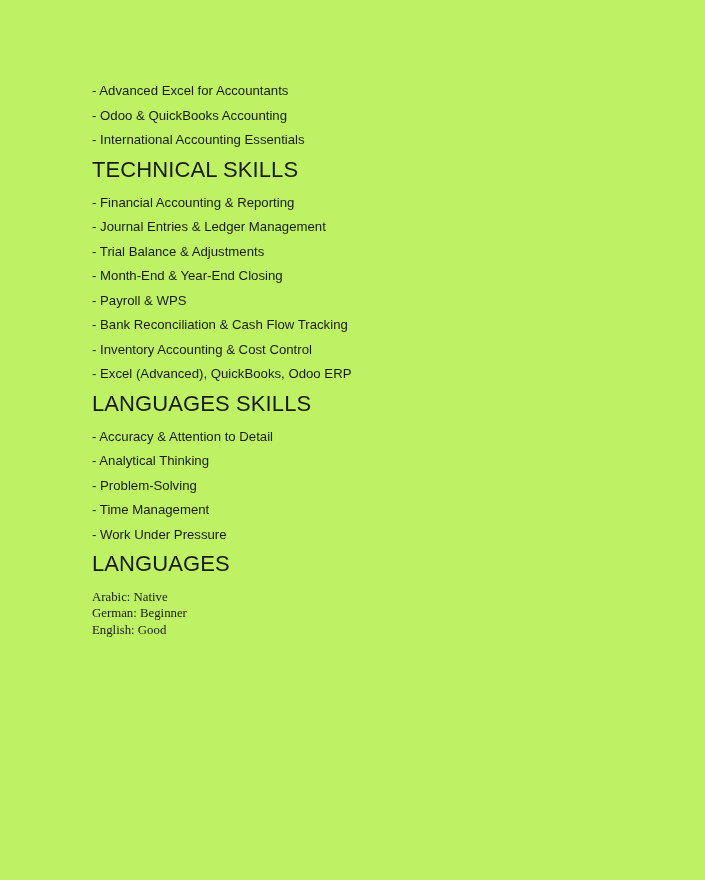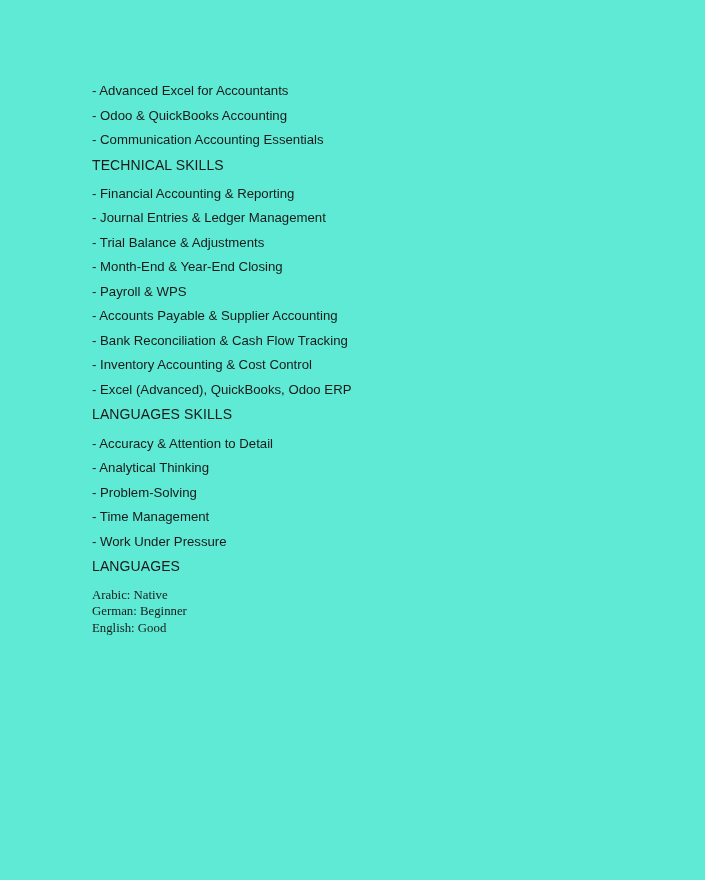--- a/index.html
+++ b/index.html
@@ -11,37 +11,37 @@
     height: 880px;
     background: #ffffff;
     font-family: "Liberation Sans", sans-serif;
     color: #000000;
     overflow: hidden;
   }
   .page {
     position: relative;
     width: 705px;
     height: 880px;
-    background: #5eead4;
+    background: #bef264;
   }
   .content {
     position: absolute;
     left: 92px;
     top: 84px;
     width: 530px;
   }
   .bullet-line {
     font-size: 13.2px;
     line-height: 1.0;
     color: #1a1a1a;
     margin: 0 0 11.3px 0;
     white-space: pre;
   }
   .section-heading {
-    font-size: 14px;
+    font-size: 22px;
     font-weight: normal;
     color: #1a1a1a;
     margin: 7px 0 14px 0;
     line-height: 1.1;
     letter-spacing: 0.1px;
   }
   .lang-block {
     margin-top: -2px;
   }
   .lang-line {
@@ -58,31 +58,30 @@
 </style>
 </head>
 <body>
 
 <div class="page">
   <div class="content">
 
     <div class="group">
       <div class="bullet-line">- Advanced Excel for Accountants</div>
       <div class="bullet-line">- Odoo &amp; QuickBooks Accounting</div>
-      <div class="bullet-line">- Communication Accounting Essentials</div>
+      <div class="bullet-line">- International Accounting Essentials</div>
     </div>
 
     <div class="group">
       <h2 class="section-heading">TECHNICAL SKILLS</h2>
       <div class="bullet-line">- Financial Accounting &amp; Reporting</div>
       <div class="bullet-line">- Journal Entries &amp; Ledger Management</div>
       <div class="bullet-line">- Trial Balance &amp; Adjustments</div>
       <div class="bullet-line">- Month-End &amp; Year-End Closing</div>
       <div class="bullet-line">- Payroll &amp; WPS</div>
-      <div class="bullet-line">- Accounts Payable &amp; Supplier Accounting</div>
       <div class="bullet-line">- Bank Reconciliation &amp; Cash Flow Tracking</div>
       <div class="bullet-line">- Inventory Accounting &amp; Cost Control</div>
       <div class="bullet-line">- Excel (Advanced), QuickBooks, Odoo ERP</div>
     </div>
 
     <div class="group">
       <h2 class="section-heading">LANGUAGES SKILLS</h2>
       <div class="bullet-line">- Accuracy &amp; Attention to Detail</div>
       <div class="bullet-line">- Analytical Thinking</div>
       <div class="bullet-line">- Problem-Solving</div>

